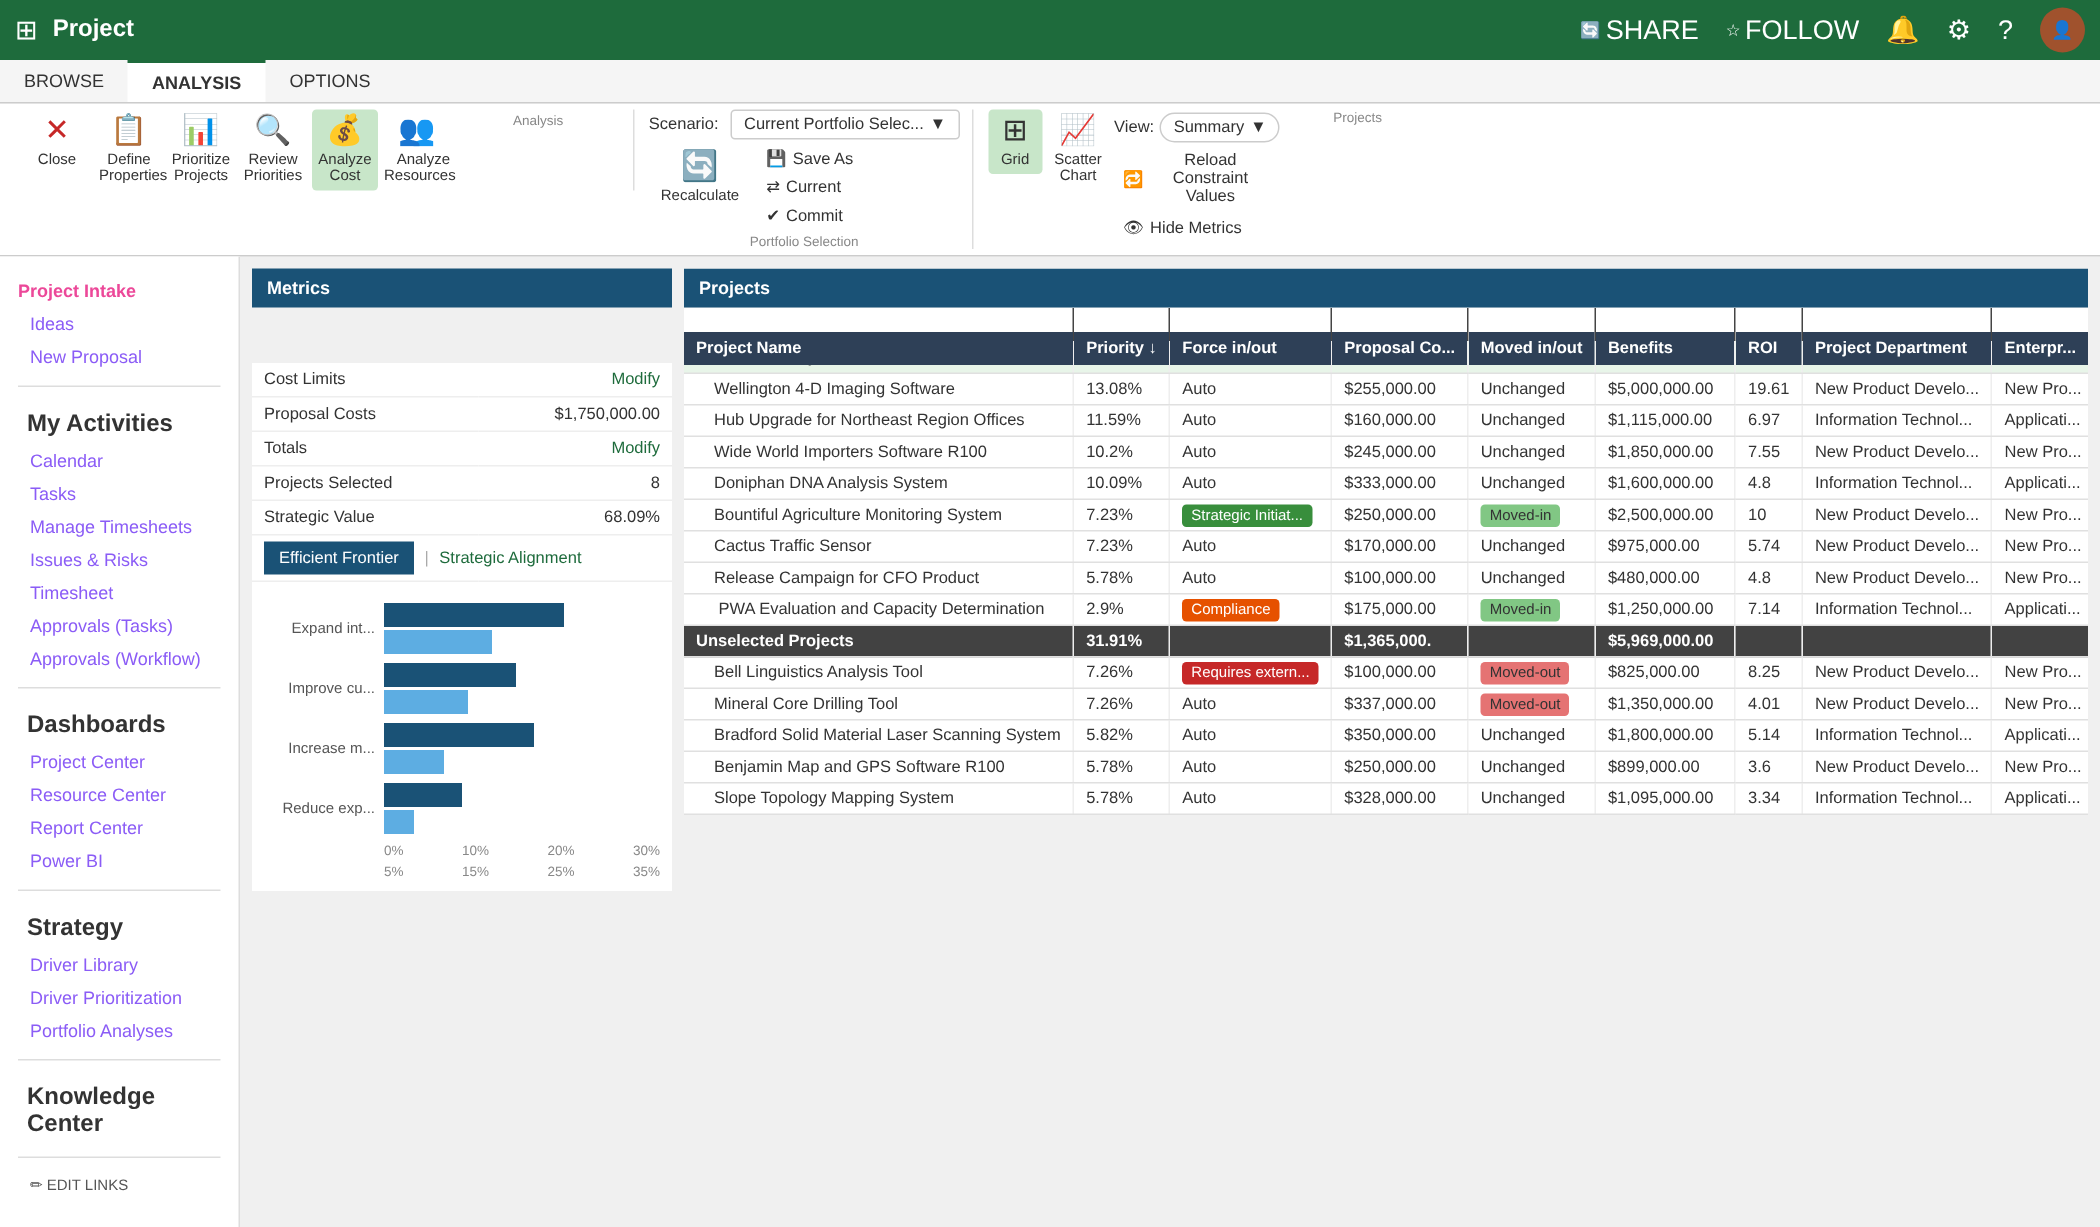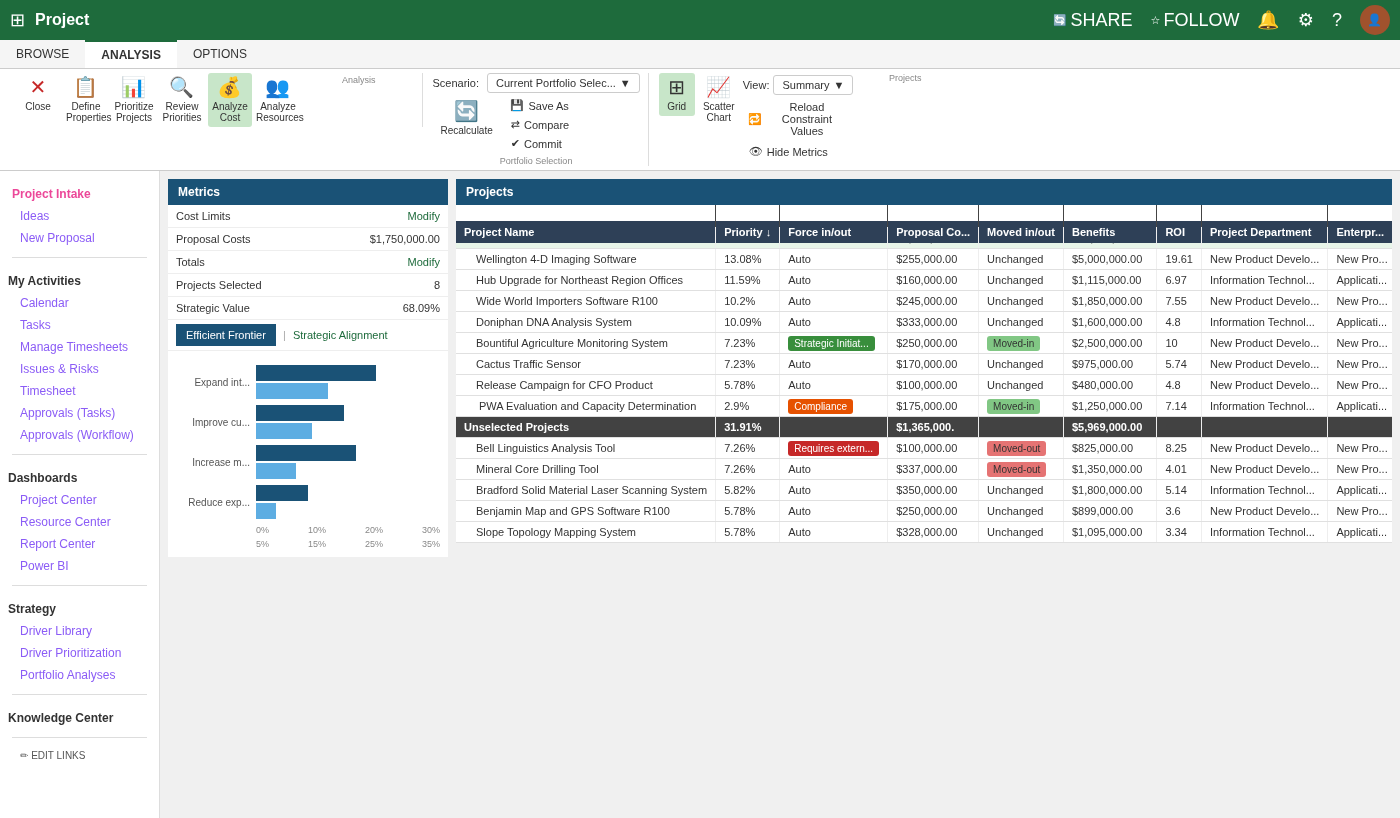--- a/index.html
+++ b/index.html
@@ -30,29 +30,29 @@
     .scenario-dropdown { display: flex; align-items: center; gap: 4px; border: 1px solid #ccc; padding: 3px 8px; border-radius: 3px; font-size: 11px; cursor: pointer; background: white; }
 
     
     #main { display: flex; height: calc(818px - 40px - 78px); }
 
     
     #sidebar { width: 160px; background: white; border-right: 1px solid #ddd; overflow-y: auto; padding: 8px 0; }
     .sidebar-section-title { font-size: 12px; font-weight: 600; color: #ec4899; padding: 8px 12px 4px; }
     .sidebar-item { font-size: 12px; color: #8b5cf6; padding: 4px 12px 4px 20px; cursor: pointer; }
     .sidebar-divider { height: 1px; background: #ddd; margin: 8px 12px; }
-    .sidebar-section { font-size: 12px; font-weight: 600; color: #333; padding: 8px 8px 4px; }
+    .sidebar-section { font-size: 16px; font-weight: 600; color: #333; padding: 8px 18px 4px; }
 
     
     #content { flex: 1; display: flex; padding: 8px; gap: 8px; overflow: hidden; }
 
     
     #metrics-panel { width: 280px; flex-shrink: 0; }
     .panel-title { background: #1a5276; color: white; padding: 6px 10px; font-size: 12px; font-weight: 600; }
-    .metrics-table { width: 100%; border-collapse: collapse; background: white; }
+    .metrics-table { width: 100%; border-collapse: collapse; background: white; margin-top: 37px; }
     .metrics-table td { padding: 5px 8px; font-size: 11px; border-bottom: 1px solid #eee; }
     .metrics-table .modify-link { color: #1e6b3c; cursor: pointer; text-align: right; }
     .frontier-btn { background: #1a5276; color: white; padding: 5px 10px; font-size: 11px; cursor: pointer; border: none; margin: 0; }
     .frontier-separator { color: #aaa; margin: 0 4px; }
     .frontier-link { color: #1e6b3c; background: none; border: none; font-size: 11px; cursor: pointer; padding: 0; }
     .chart-area { background: white; padding: 8px; margin-top: 0; }
     .chart-row { display: flex; align-items: center; margin: 6px 0; }
     .chart-label { width: 80px; font-size: 10px; color: #555; text-align: right; padding-right: 6px; white-space: nowrap; overflow: hidden; text-overflow: ellipsis; }
     .bar-container { flex: 1; display: flex; gap: 2px; }
     .bar { height: 16px; }
@@ -116,21 +116,21 @@
       <button class="ribbon-btn">
         <span class="ribbon-icon">🔍</span>
         <span class="ribbon-label" style="white-space:normal; text-align:center; max-width:44px;">Review Priorities</span>
       </button>
       <button class="ribbon-btn active-btn">
         <span class="ribbon-icon">💰</span>
         <span class="ribbon-label" style="white-space:normal; text-align:center; max-width:44px;">Analyze Cost</span>
       </button>
       <button class="ribbon-btn">
         <span class="ribbon-icon">👥</span>
-        <span class="ribbon-label" style="white-space:normal; text-align:center; max-width:44px;">Analyze Resources</span>
+        <span class="ribbon-label" style="white-space:normal; text-align:right; max-width:44px;">Analyze Resources</span>
       </button>
       <div style="font-size:9px; color:#888; width:100%; text-align:center; margin-top:2px;">Analysis</div>
     </div>
 
     <div class="scenario-section">
       <div style="display:flex; align-items:center; gap:8px;">
         <span style="font-size:11px;">Scenario:</span>
         <div class="scenario-dropdown">
           <span>Current Portfolio Selec...</span>
           <span>▼</span>
@@ -141,21 +141,21 @@
           <span class="ribbon-icon">🔄</span>
           <span class="ribbon-label">Recalculate</span>
         </button>
         <div style="display:flex; flex-direction:column; gap:2px;">
           <button class="ribbon-btn-small">
             <span>💾</span>
               <span>Save As</span>
           </button>
           <button class="ribbon-btn-small">
             <span>⇄</span>
-              <span>Compare</span>
+              <span>Current</span>
           </button>
           <button class="ribbon-btn-small">
             <span>✔</span>
               <span>Commit</span>
           </button>
         </div>
       </div>
       <div style="font-size:9px; color:#888; text-align:center;">Portfolio Selection</div>
     </div>
 
@@ -164,21 +164,21 @@
         <span class="ribbon-icon">⊞</span>
         <span class="ribbon-label">Grid</span>
       </button>
       <button class="ribbon-btn" style="min-width:40px;">
         <span class="ribbon-icon">📈</span>
         <span class="ribbon-label" style="white-space:normal; text-align:center; max-width:44px;">Scatter Chart</span>
       </button>
       <div style="display:flex; flex-direction:column; gap:4px; padding: 2px 0;">
         <div style="display:flex; align-items:center; gap:4px;">
           <span style="font-size:11px;">View:</span>
-          <div class="scenario-dropdown" style="min-width:80px;">
+          <div class="scenario-dropdown" style="min-width:80px;border-radius:10px;">
             <span>Summary</span>
             <span>▼</span>
           </div>
         </div>
         <button class="ribbon-btn-small">
           <span>🔁</span>
             <span>Reload Constraint Values</span>
         </button>
         <button class="ribbon-btn-small">
           <span>👁</span>

